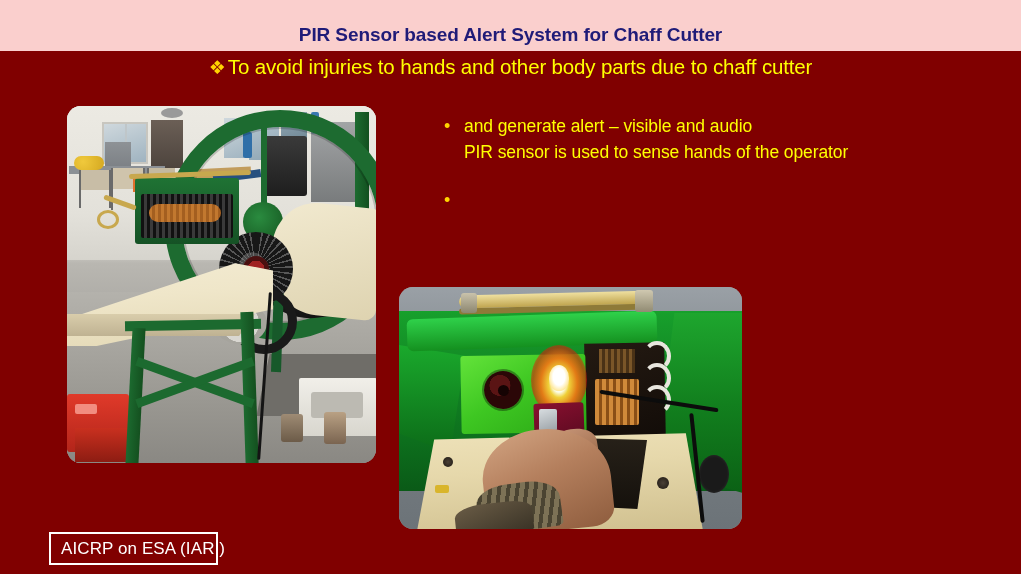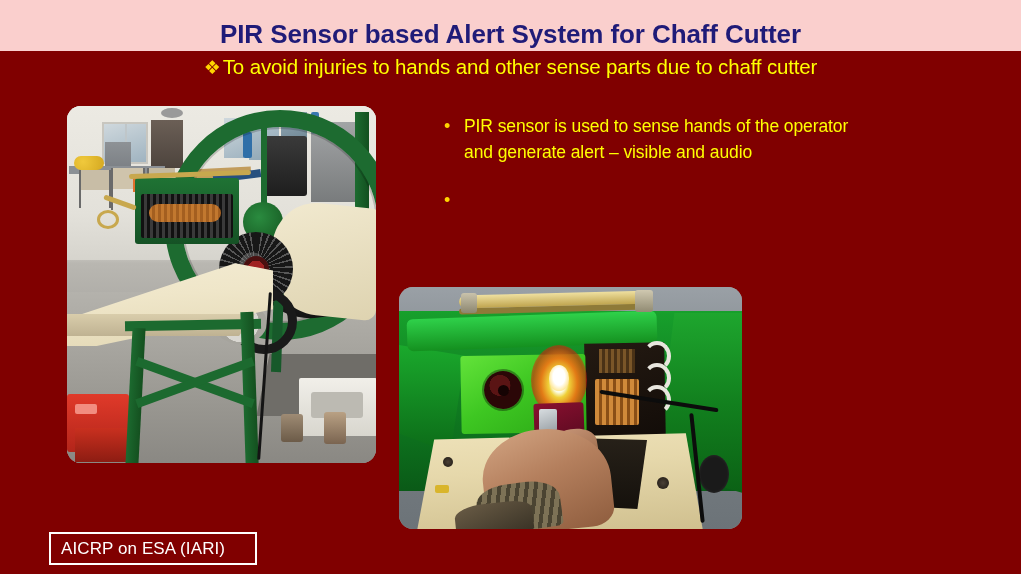--- a/index.html
+++ b/index.html
@@ -27,21 +27,21 @@
     left: 0; top: 0;
     width: 1021px;
     height: 51px;
     background: #facfcd;
     display: flex;
     align-items: center;
     justify-content: center;
   }
   .slide-title {
     font-family: "Liberation Sans", sans-serif;
-    font-size: 26px;
+    font-size: 19px;
     font-weight: bold;
     color: #1f1b78;
     letter-spacing: -0.1px;
     white-space: nowrap;
     margin-top: 18px;
   }
 
   
   .subtitle-row {
     position: absolute;
@@ -553,21 +553,21 @@
     text-align: justify;
     text-justify: inter-word;
     letter-spacing: -0.1px;
   }
   .bullet-text > span { display: block; }
 
   
   .footer-tag {
     position: absolute;
     left: 49px; top: 532px;
-    width: 208px; height: 33px;
+    width: 169px; height: 33px;
     border: 2px solid #ffffff;
     display: flex;
     align-items: center;
     box-sizing: border-box;
   }
   .footer-tag-label {
     color: #ffffff;
     font-size: 17px;
     padding-left: 10px;
     letter-spacing: 0.1px;
@@ -578,21 +578,21 @@
 <body>
 
 <div class="slide">
 
   <div class="header-band">
     <div class="slide-title">PIR Sensor based Alert System for Chaff Cutter</div>
   </div>
 
   <div class="subtitle-row">
     <span class="subtitle-bullet">❖</span>
-    <span class="subtitle-text">To avoid injuries to hands and other sense parts due to chaff cutter</span>
+    <span class="subtitle-text">To avoid injuries to hands and other body parts due to chaff cutter</span>
   </div>
 
   <div class="photo photo-left">
     <div class="photo-inner">
       <div class="lp-bg"></div>
       <div class="lp-wall"></div>
       <div class="lp-fan"></div>
       <div class="lp-win1"></div>
       <div class="lp-door"></div>
       <div class="lp-win2"></div>
@@ -686,22 +686,22 @@
       <div class="rp-wrist"></div>
       <div class="rp-sleeve"></div>
     </div>
   </div>
 
   <div class="text-block">
 
     <div class="bullet-row">
       <span class="bullet-dot">•</span>
       <span class="bullet-text">
+        <span>and generate alert – visible and audio</span>
         <span>PIR sensor is used to sense hands of the operator</span>
-        <span>and generate alert – visible and audio</span>
       </span>
     </div>
 
     <div class="bullet-row">
       <span class="bullet-dot">•</span>
       <span class="bullet-text">
       </span>
     </div>
 
   </div>

